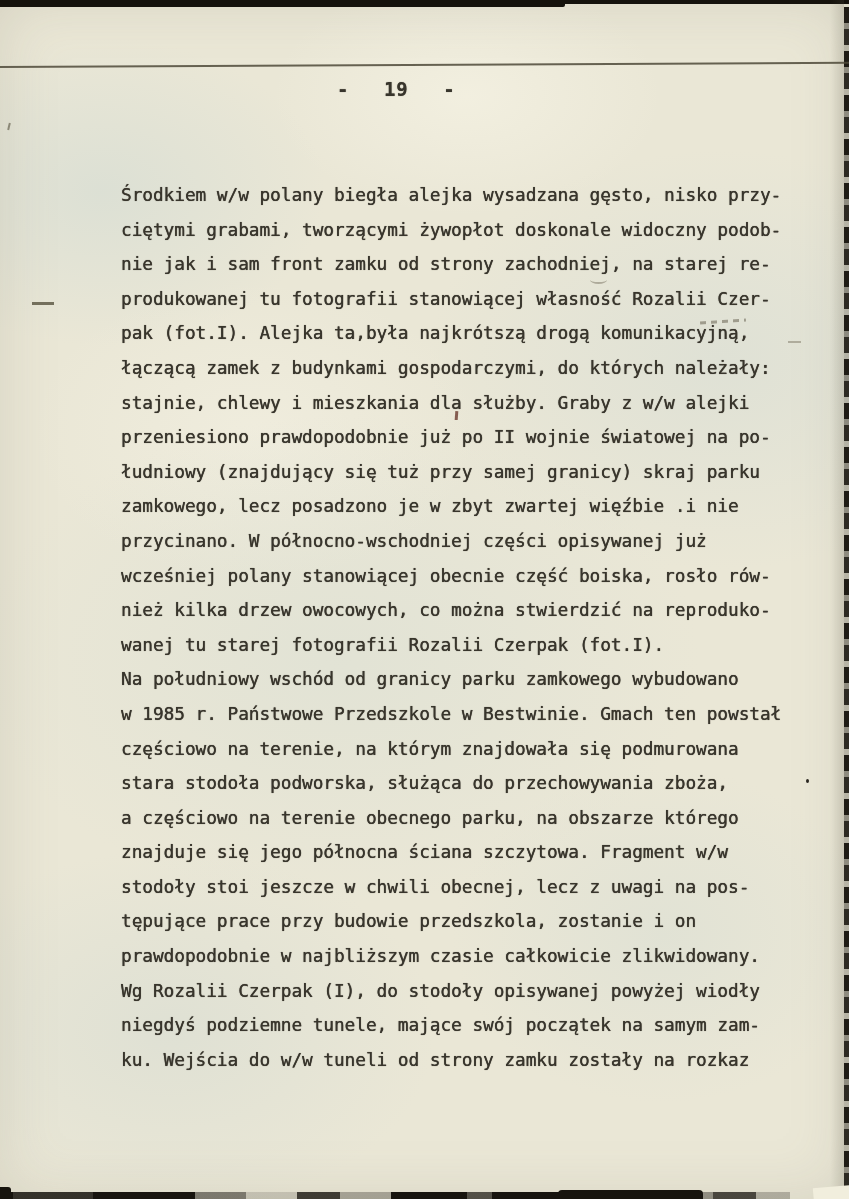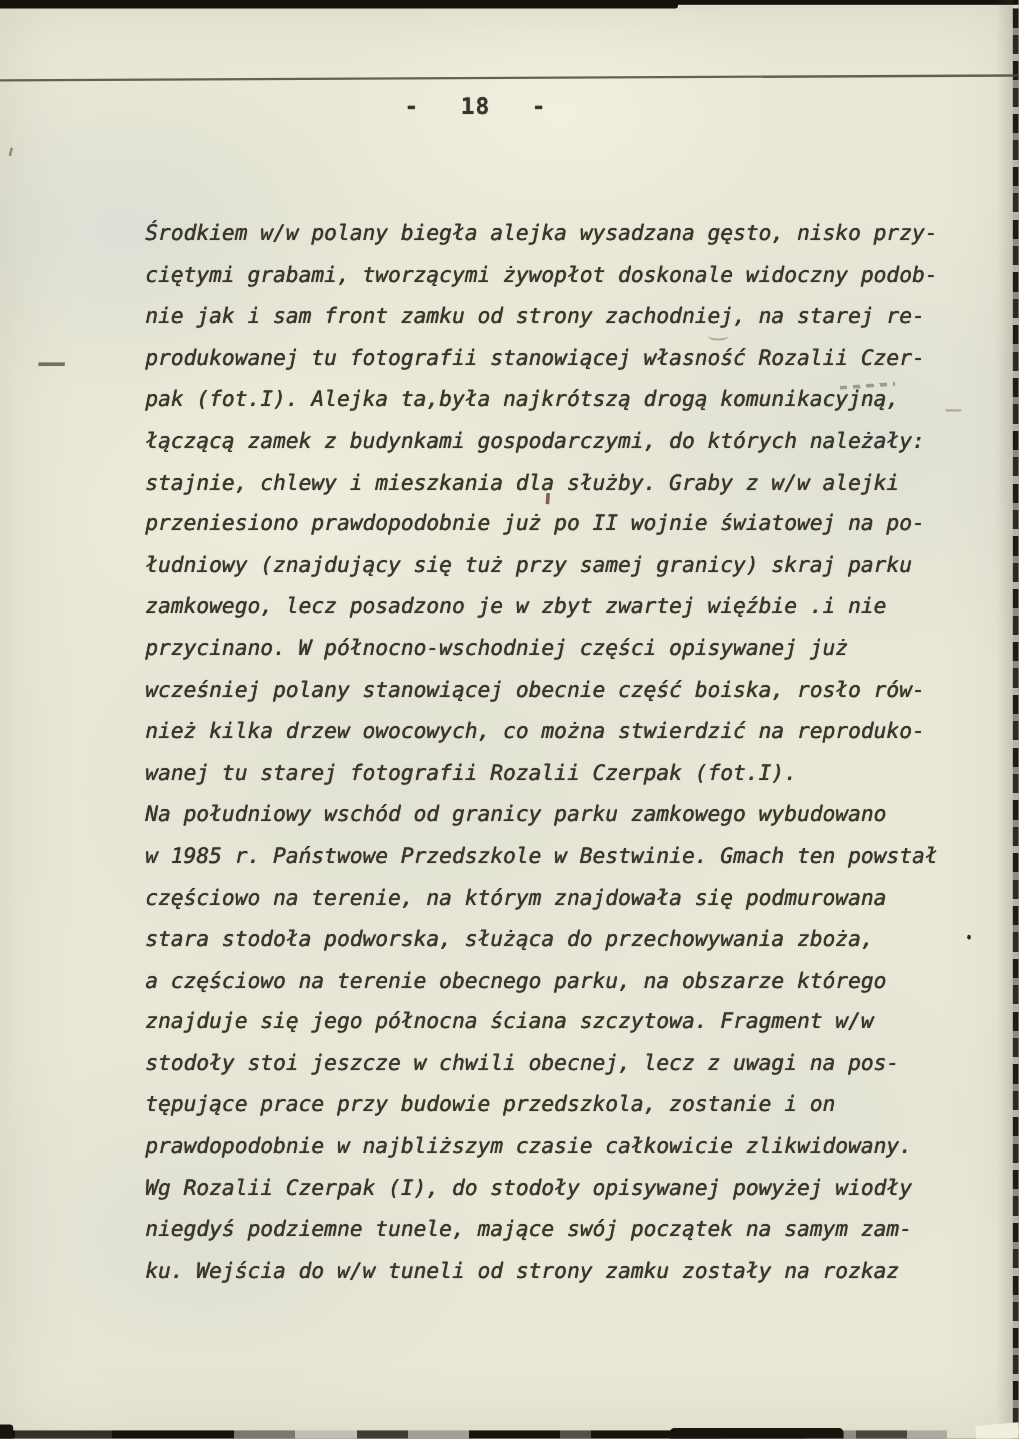--- a/index.html
+++ b/index.html
@@ -57,21 +57,20 @@
     text-shadow:0 0 .8px rgba(52,48,40,.8);
   }
   
   .typed{
     position:absolute;left:121px;top:178px;width:700px;
     font-size:17.7px;line-height:34.6px;
     color:var(--ink,#38352c);
     white-space:pre;
     font-variant-ligatures:none;
     text-shadow:0 0 .8px rgba(52,48,40,.85), .3px 0 0 rgba(52,48,40,.55);
-    font-style:italic;
   }
   
   .mark{position:absolute;}
   .mark-margin-dash{left:32px;top:302px;width:22px;height:2.5px;background:#57523f;opacity:.8;}
   .mark-top-tick{left:8px;top:123px;width:2px;height:7px;background:#6a6552;transform:rotate(14deg);opacity:.7;}
   .mark-smudge{left:700px;top:320px;width:46px;height:3px;opacity:.65;
     background:repeating-linear-gradient(90deg,#7b7666 0 6px, rgba(0,0,0,0) 6px 11px);transform:rotate(-4deg);}
   .mark-curve{left:590px;top:276px;width:17px;height:6px;border-bottom:2px solid #8b8574;border-radius:50%;opacity:.6;}
   .mark-red-tick{left:455px;top:411px;width:2.5px;height:9px;background:#6b3a2e;opacity:.8;transform:rotate(4deg);}
   .mark-dot{left:806px;top:779px;width:3px;height:4px;background:#2a2720;border-radius:50%;}
@@ -86,21 +85,21 @@
   <div class="edge-top-thick"></div>
   <div class="edge-right"></div>
   <div class="edge-right-shade"></div>
   <div class="edge-bottom"></div>
   <div class="edge-bottom-blob"></div>
   <div class="edge-bottom-notch"></div>
   <div class="corner-tear"></div>
 
   <div class="hrule"></div>
 
-  <div class="page-number">- 18 -</div>
+  <div class="page-number">- 19 -</div>
 
   <div class="typed">Środkiem w/w polany biegła alejka wysadzana gęsto, nisko przy-
 ciętymi grabami, tworzącymi żywopłot doskonale widoczny podob-
 nie jak i sam front zamku od strony zachodniej, na starej re-
 produkowanej tu fotografii stanowiącej własność Rozalii Czer-
 pak (fot.I). Alejka ta,była najkrótszą drogą komunikacyjną,
 łączącą zamek z budynkami gospodarczymi, do których należały:
 stajnie, chlewy i mieszkania dla służby. Graby z w/w alejki
 przeniesiono prawdopodobnie już po II wojnie światowej na po-
 łudniowy (znajdujący się tuż przy samej granicy) skraj parku

